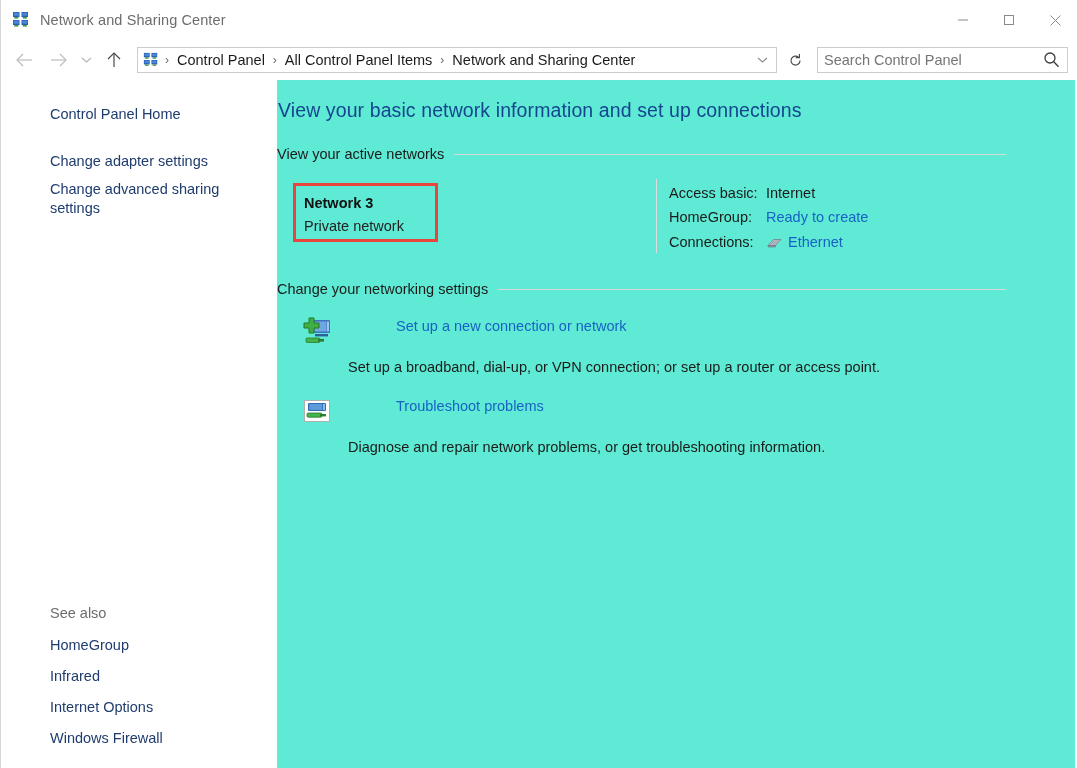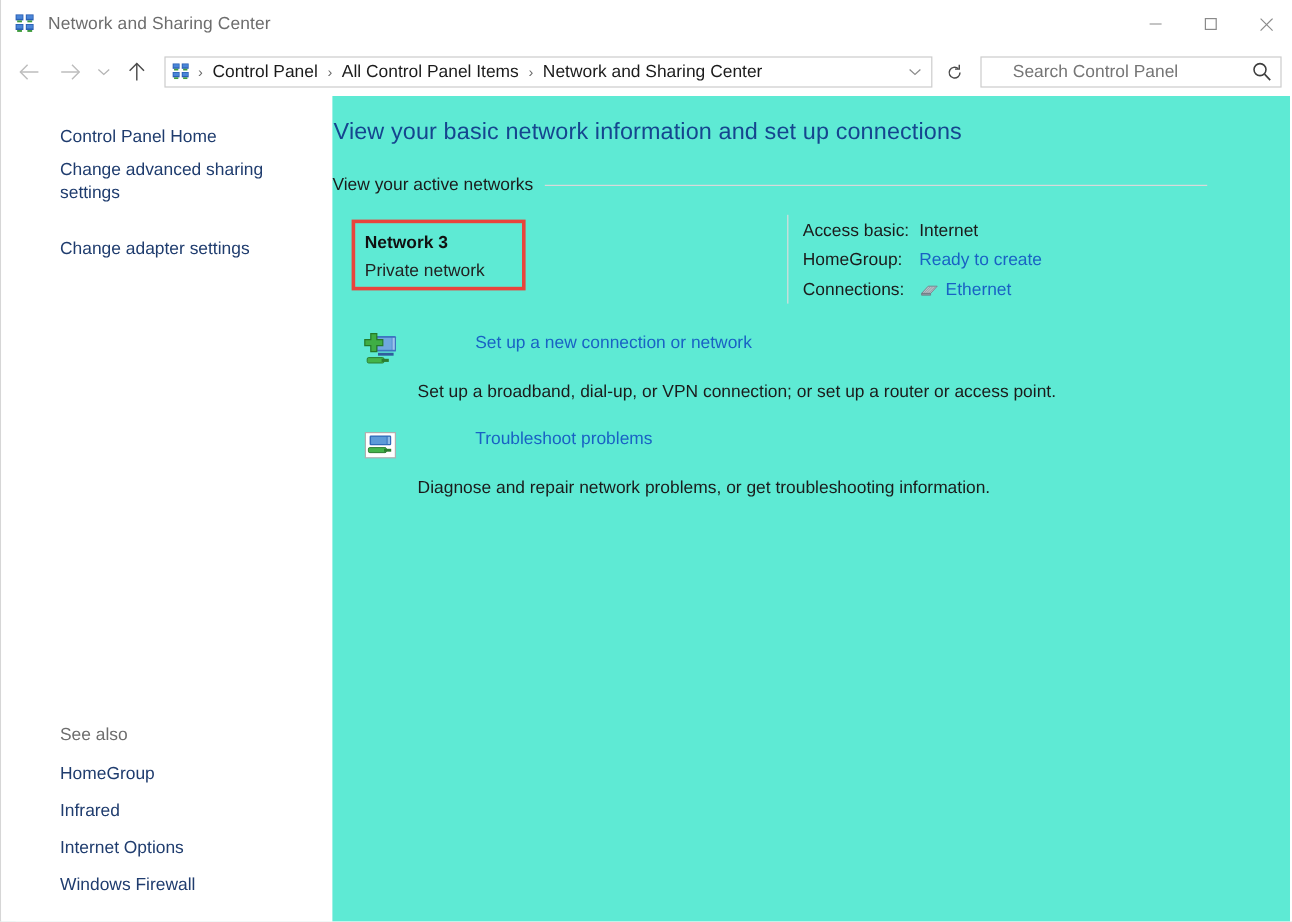--- a/index.html
+++ b/index.html
@@ -106,21 +106,21 @@
     background: #ffffff;
     display: flex; align-items: center;
     position: relative;
   }
   .searchbox input {
     border: 0; outline: 0;
     background: transparent;
     font-family: "Liberation Sans", sans-serif;
     font-size: 14.5px;
     color: #6d6d6d;
-    margin-left: 24px;
+    margin-left: 4px;
     width: 205px;
   }
   .searchbox input::placeholder { color: #757575; opacity: 1; }
   .search-icon {
     position: absolute; right: 7px; top: 3px;
   }
 
   
   .body {
     position: absolute; top: 80px; left: 0;
@@ -386,22 +386,22 @@
           <line x1="10.8" y1="10.8" x2="15.5" y2="15.8" stroke="#3d3d3d" stroke-width="1.4"></line>
         </svg>
       </span>
     </div>
   </div>
 
   <div class="body">
 
     <div class="sidebar">
       <div class="side-link home">Control Panel Home</div>
+      <div class="side-link adapter">Change adapter settings</div>
       <div class="side-link advanced">Change advanced sharing settings</div>
-      <div class="side-link adapter">Change adapter settings</div>
 
       <div class="seealso">
         <div class="seealso-title">See also</div>
         <div class="side-link">HomeGroup</div>
         <div class="side-link">Infrared</div>
         <div class="side-link">Internet Options</div>
         <div class="side-link">Windows Firewall</div>
       </div>
     </div>
 
@@ -439,20 +439,24 @@
                 <line x1="9" y1="4.2" x2="4.2" y2="9" stroke="#8a949e" stroke-width="0.6"></line>
                 <line x1="11" y1="4.2" x2="6.2" y2="9" stroke="#8a949e" stroke-width="0.6"></line>
                 <line x1="13" y1="4.2" x2="8.2" y2="9" stroke="#8a949e" stroke-width="0.6"></line>
               </svg>
             </span>
             <div class="det-val link">Ethernet</div>
           </div>
         </div>
       </div>
 
+      <div class="section-head">
+        <div class="label">Change your networking settings</div>
+        <div class="rule"></div>
+      </div>
 
       <div class="setting-item">
         <div class="setting-icon">
           <svg width="32" height="32" viewBox="0 0 32 32">
             <rect x="12" y="4" width="17" height="13" rx="1" fill="#3c74c0"></rect>
             <rect x="13.5" y="5.5" width="12" height="10" fill="#6fa7e0"></rect>
             <rect x="26" y="5.5" width="2" height="10" fill="#9dc4ec"></rect>
             <rect x="14" y="18" width="13" height="2.4" fill="#2f5d9e"></rect>
             <path d="M3 7 h5 v-5 h5 v5 h5 v5 h-5 v5 h-5 v-5 h-5 z" fill="#3fae45" stroke="#247a28" stroke-width="1"></path>
             <rect x="5" y="22" width="14" height="4.5" rx="1.2" fill="#43b44a" stroke="#2b7c30" stroke-width="0.8"></rect>

